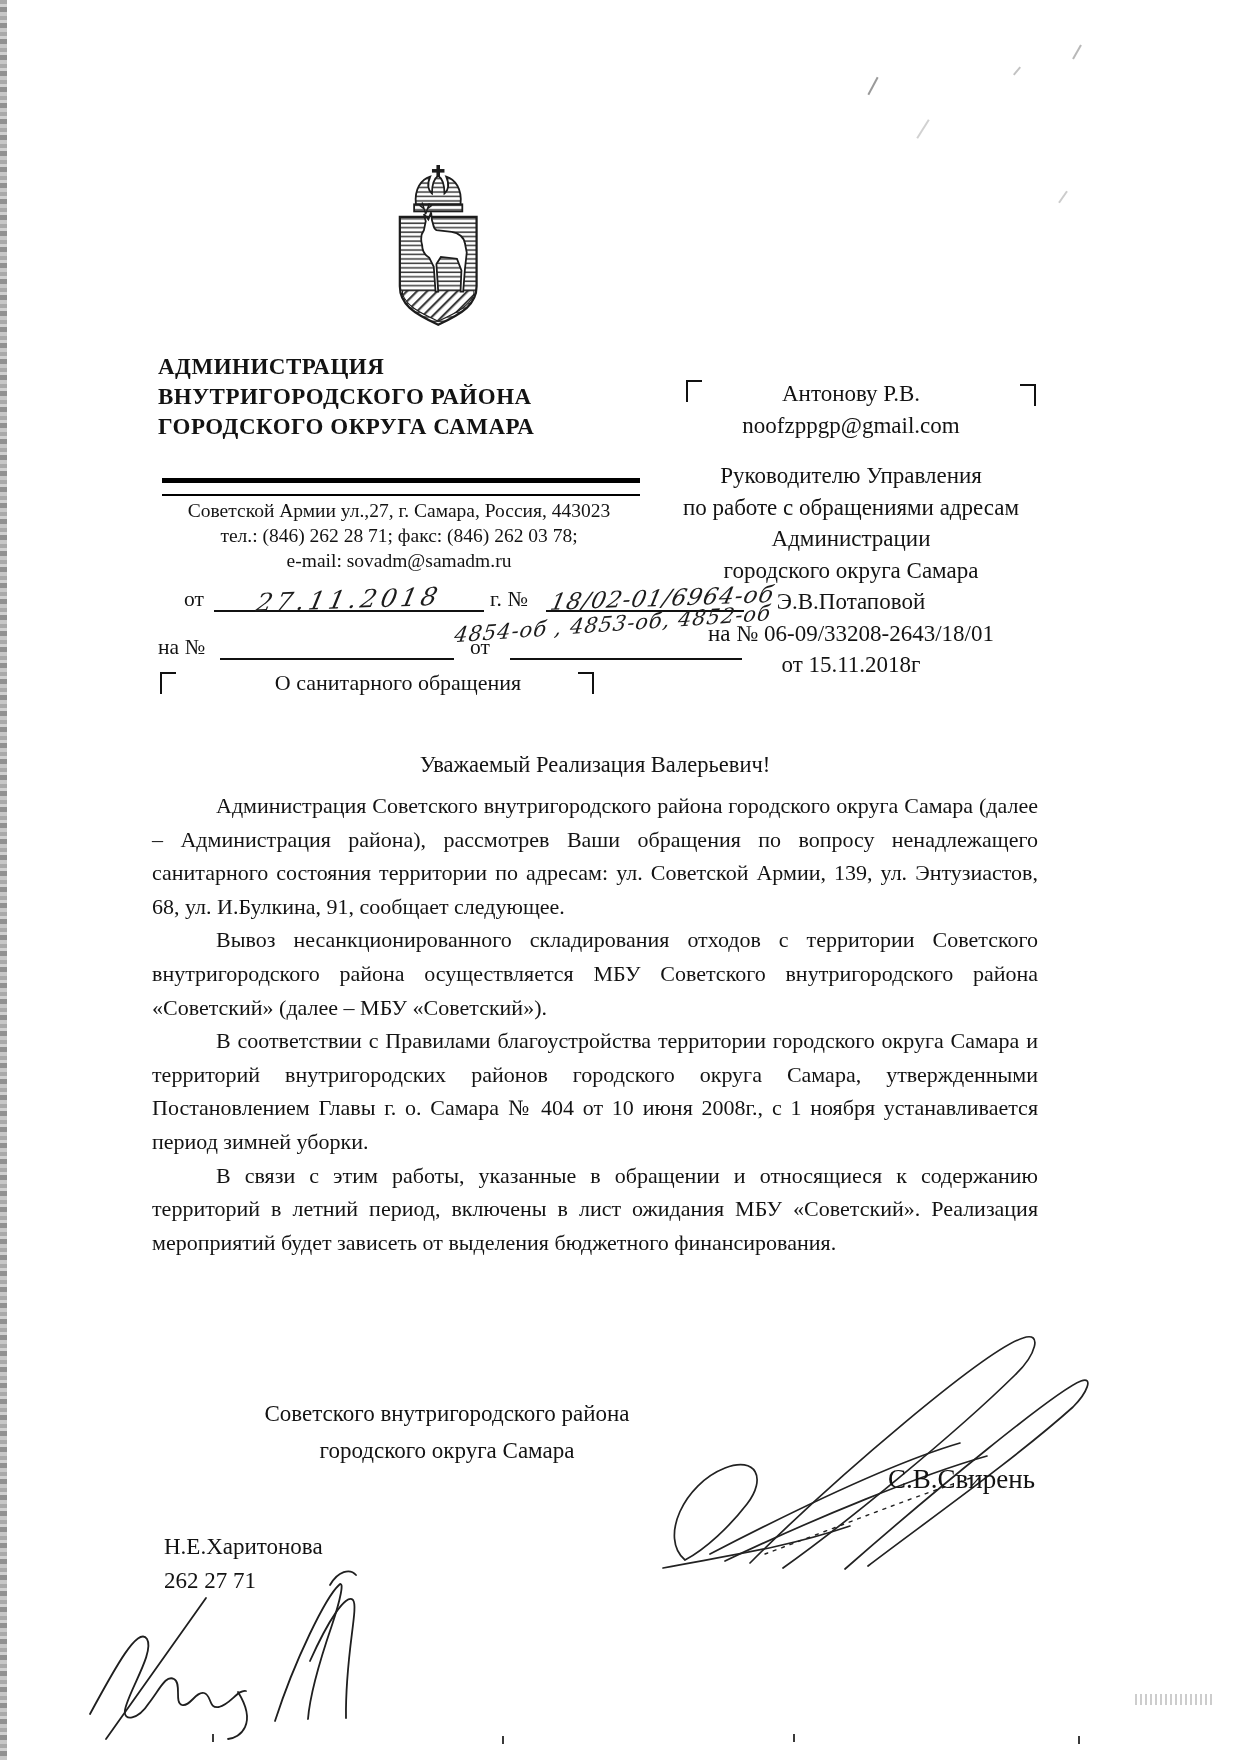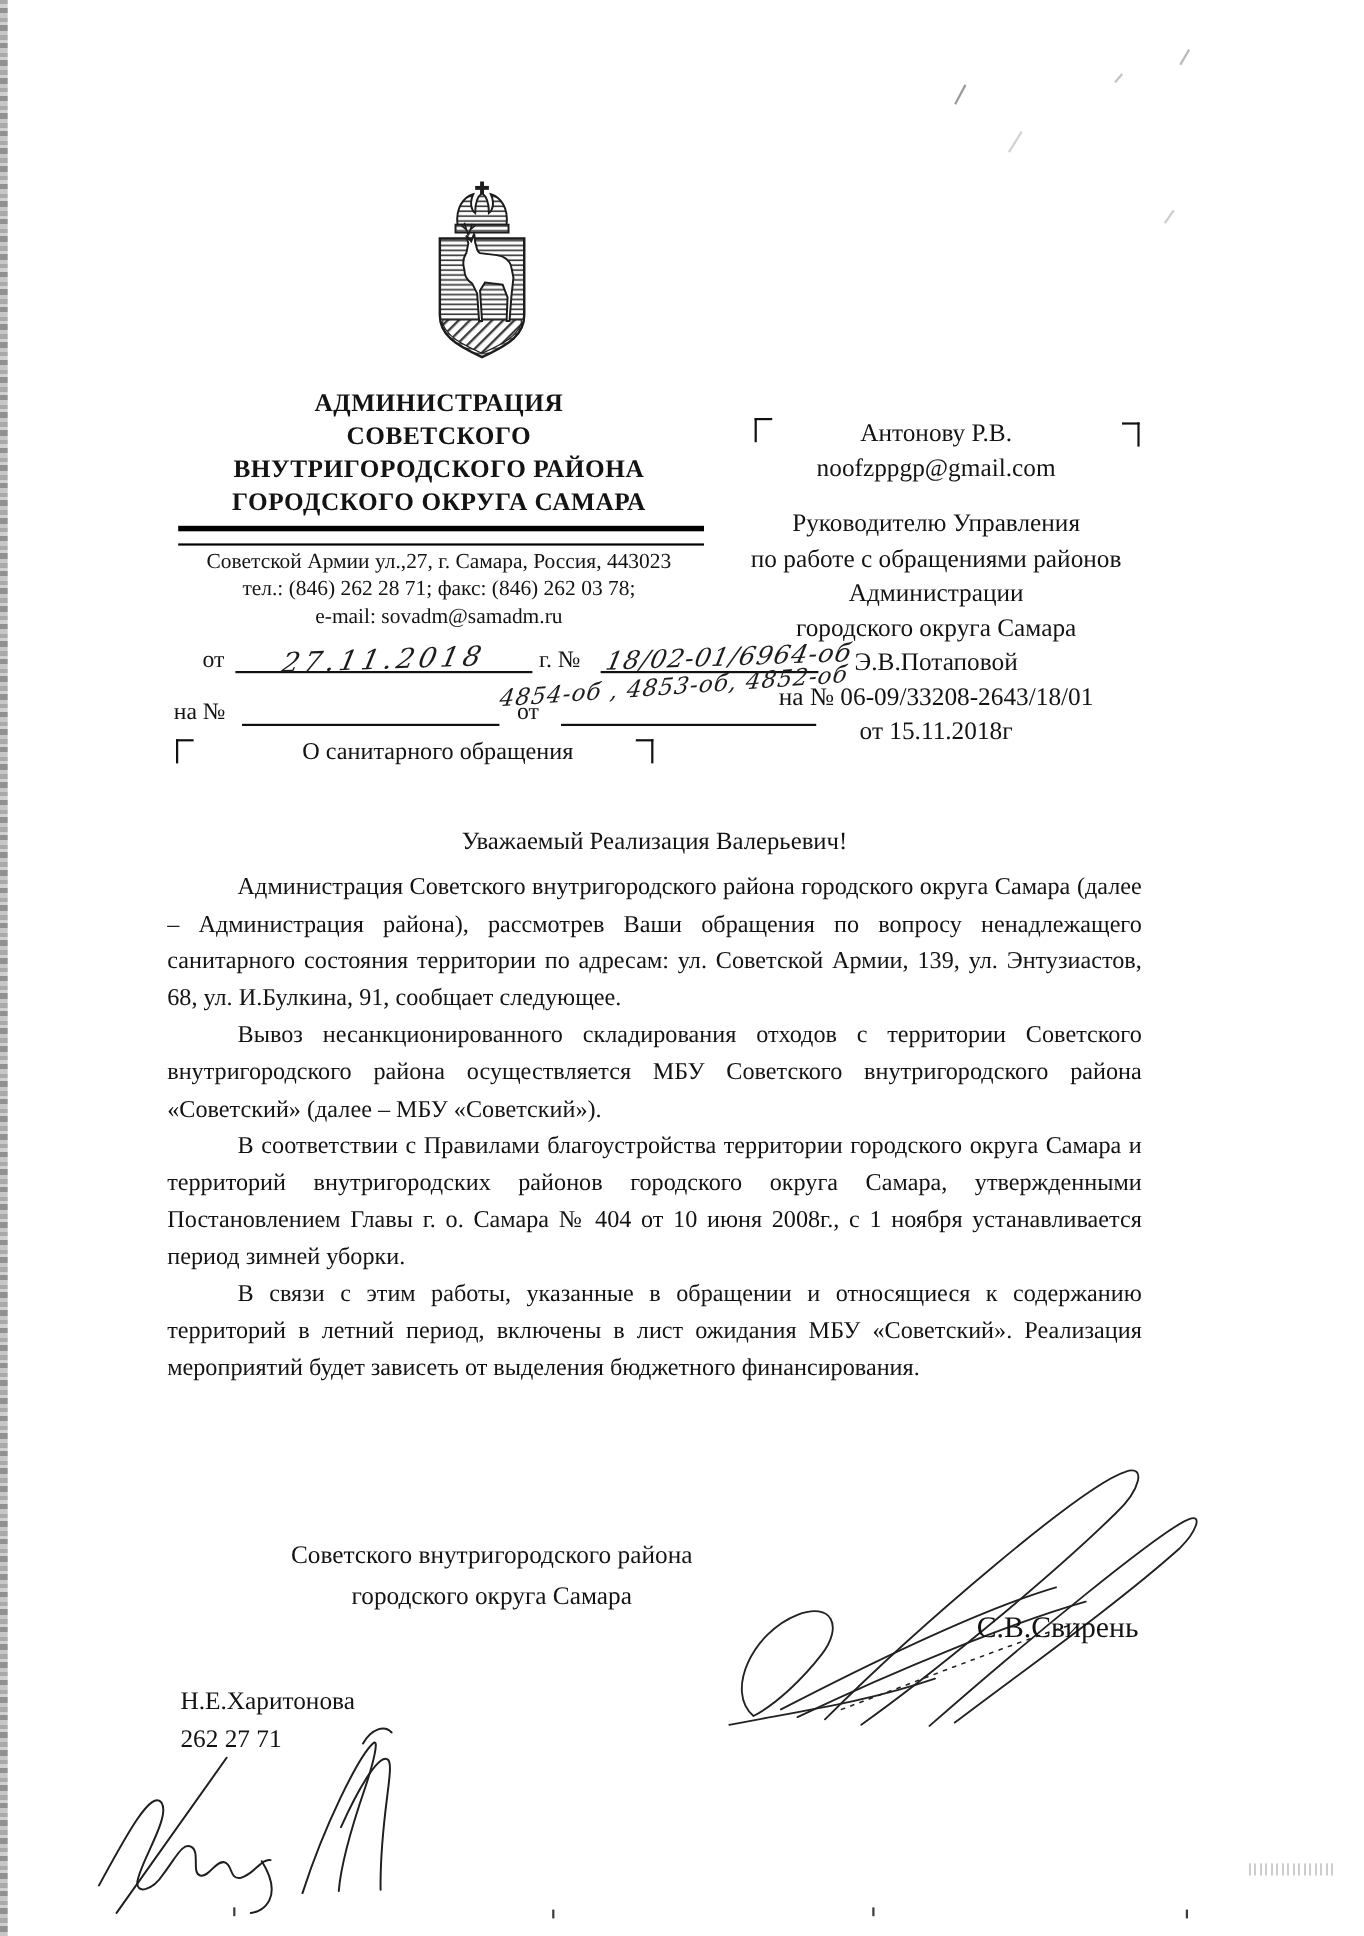--- a/index.html
+++ b/index.html
@@ -17,21 +17,21 @@
   .speck{position:absolute; background:#9a9a9a;}
   .tick{position:absolute; width:2px; height:8px; background:#3a3a3a;}
   .dotpatch{
     position:absolute; left:1135px; top:1694px; width:78px; height:11px; opacity:.45;
     background:repeating-linear-gradient(90deg,#8f8f8f 0 2px,transparent 2px 5px);
   }
   
   .emblem{position:absolute; left:382px; top:162px; width:116px; height:172px;}
   .org{
     position:absolute; left:158px; top:352px; width:482px;
-    text-align:center; font-weight:bold; font-size:23px; line-height:30px;
+    font-weight:bold; font-size:23px; line-height:30px;
     letter-spacing:.5px;
   }
   .rule{
     position:absolute; left:162px; top:478px; width:478px; height:11px;
     border-top:5px solid #000; border-bottom:2px solid #000;
   }
   .addr{
     position:absolute; left:150px; top:498px; width:498px;
     text-align:center; font-size:19.5px; line-height:25px;
   }
@@ -137,21 +137,20 @@
 
       <path d="M23,147 C28,160 41,167 63,177 C85,167 98,160 103,147 L103,143 H23 Z" fill="url(#dl)" stroke="#1c1c1c" stroke-width="1.2"></path>
 
       <path d="M45,92 C43,85 44,79 47,75 L49,65 L47,57 L52,63 L55,55 L56,64 C58,69 57,73 61,75 L78,77 C86,78 92,83 93,90 L95,100 L93,118 L91,144 L88,144 L89,120 L84,107 L66,105 L61,113 L63,144 L60,144 L58,116 L53,106 C48,103 45,98 45,92 Z" fill="#ffffff" stroke="#1c1c1c" stroke-width="2"></path>
       <path d="M49,57 L45,44 M49,57 L53,45 M47,51 L42,47 M51,51 L56,47" fill="none" stroke="#1c1c1c" stroke-width="1.6"></path>
     </svg>
   </div>
 
   <div class="org">
     <div>АДМИНИСТРАЦИЯ</div>
-    <div>СОВЕТСКОГО</div>
     <div>ВНУТРИГОРОДСКОГО РАЙОНА</div>
     <div>ГОРОДСКОГО ОКРУГА САМАРА</div>
   </div>
   <div class="rule"></div>
 
   <div class="addr">
     <div>Советской Армии ул.,27, г. Самара, Россия, 443023</div>
     <div>тел.: (846) 262 28 71; факс: (846) 262 03 78;</div>
     <div>e-mail: sovadm@samadm.ru</div>
   </div>
@@ -178,21 +177,21 @@
       <span class="br-r subj-br-r"></span>
     </div>
   </div>
 
   <div class="br-l addr-br-l" style="position:absolute;"></div>
   <div class="br-r addr-br-r" style="position:absolute;"></div>
   <div class="addressee">
     <div>Антонову Р.В.</div>
     <div class="gap">noofzppgp@gmail.com</div>
     <div>Руководителю Управления</div>
-    <div>по работе с обращениями районов</div>
+    <div>по работе с обращениями адресам</div>
     <div>Администрации</div>
     <div>городского округа Самара</div>
     <div>Э.В.Потаповой</div>
     <div>на № 06-09/33208-2643/18/01</div>
     <div>от 15.11.2018г</div>
   </div>
 
   <div class="salutation">Уважаемый Реализация Валерьевич!</div>
   <div class="bodytext">
     <p>Администрация Советского внутригородского района городского округа Самара (далее – Администрация района), рассмотрев Ваши обращения по вопросу ненадлежащего санитарного состояния территории по адресам: ул. Советской Армии, 139, ул. Энтузиастов, 68, ул. И.Булкина, 91, сообщает следующее.</p>

